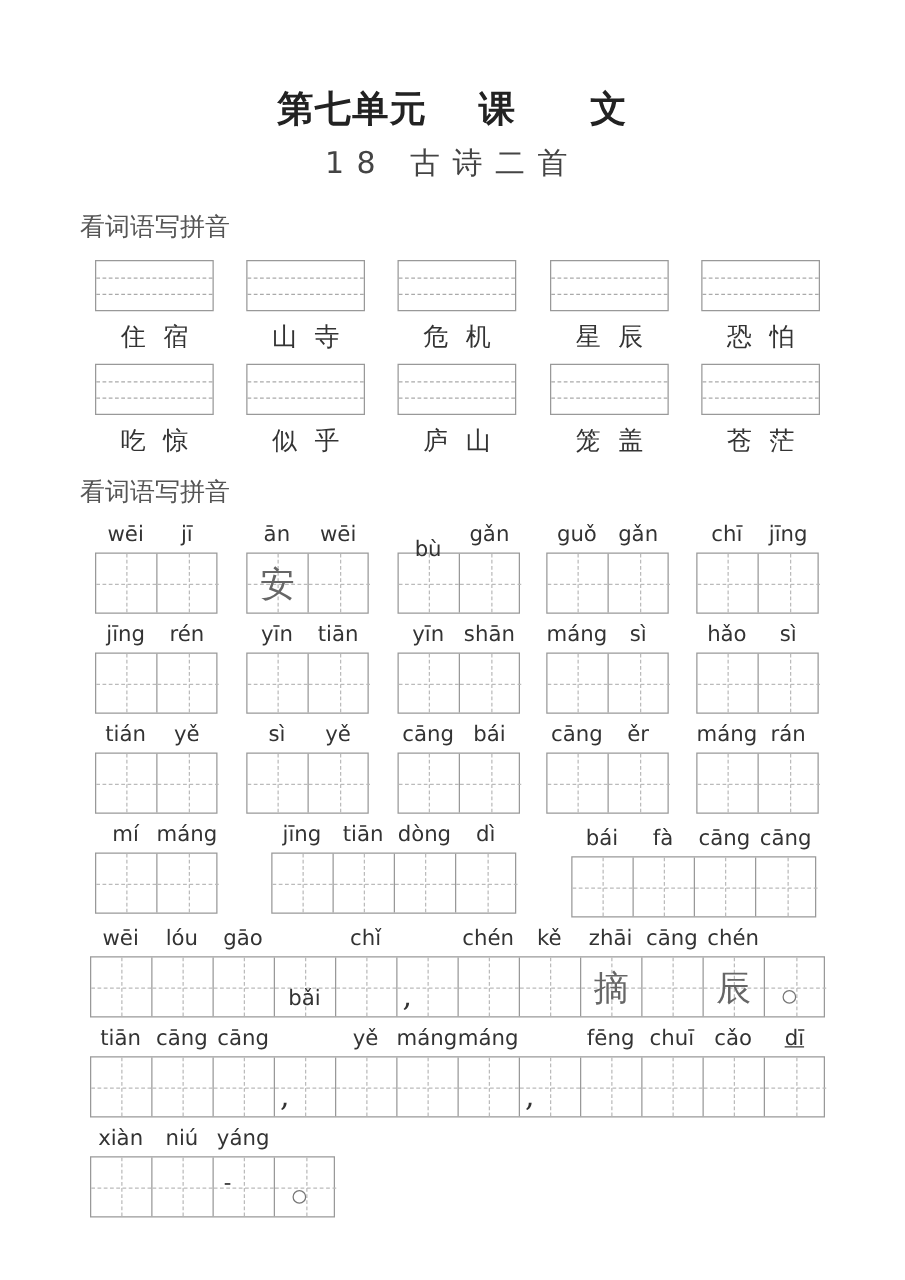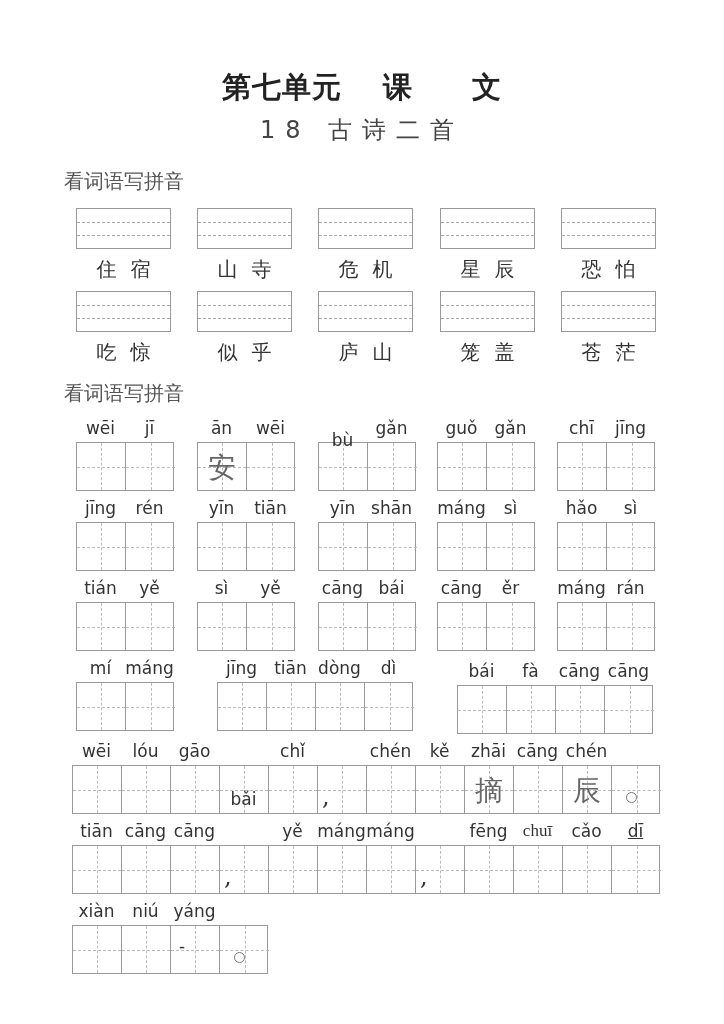--- a/index.html
+++ b/index.html
@@ -230,21 +230,21 @@
       <div class="cell" style="width: 49px;"></div>
       <div class="cell" style="width: 49px;"></div>
     </div>
     <div class="py" style="left: 72px; width: 49px; top: 821px;">tiān</div>
     <div class="py" style="left: 121px; width: 49px; top: 821px;">cāng</div>
     <div class="py" style="left: 170px; width: 49px; top: 821px;">cāng</div>
     <div class="py" style="left: 268px; width: 49px; top: 821px;">yě</div>
     <div class="py" style="left: 317px; width: 49px; top: 821px;">máng</div>
     <div class="py" style="left: 366px; width: 49px; top: 821px;">máng</div>
     <div class="py" style="left: 464px; width: 49px; top: 821px;">fēng</div>
-    <div class="py" style="left: 513px; width: 49px; top: 821px; font-family: Liberation Serif, serif;">chuī</div>
+    <div class="py" style="left: 513px; width: 49px; top: 821px;">chuī</div>
     <div class="py" style="left: 562px; width: 49px; top: 821px;">cǎo</div>
     <div class="py" style="left: 611px; width: 49px; top: 821px; text-decoration: underline;">dī</div>
     <div class="grid" style="left: 72px; top: 925px; width: 196px;">
       <div class="cell" style="width: 49px;"></div>
       <div class="cell" style="width: 49px;"></div>
       <div class="cell" style="width: 49px;">
         <span class="punct" style="left: 8px; bottom: 16px; font-size: 18px;">-</span>
       </div>
       <div class="cell" style="width: 49px;">
         <span class="stop"></span>

